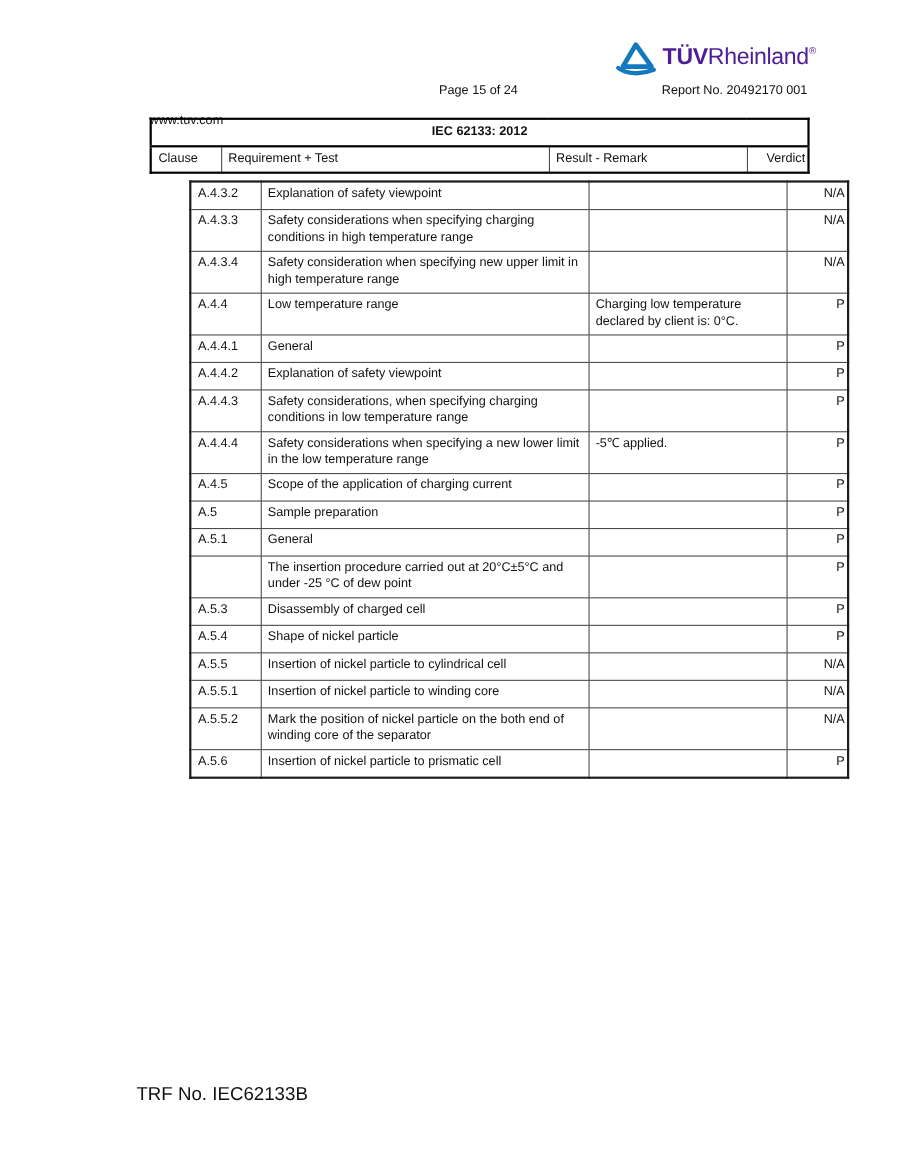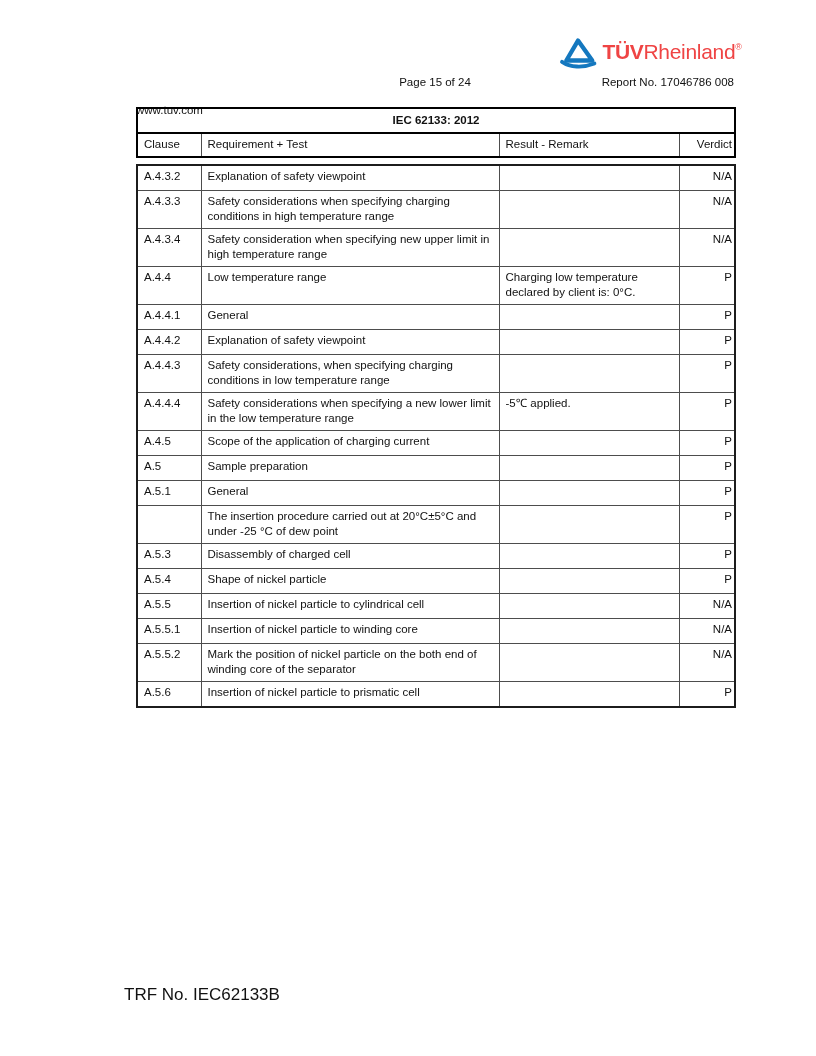--- a/index.html
+++ b/index.html
@@ -31,21 +31,21 @@
     align-items: center;
     gap: 5px;
   }
   .logo-mark {
     width: 38px;
     height: 36px;
     flex: 0 0 auto;
   }
   .logo-text {
     font-size: 21px;
-    color: #ef4444;
+    color: #4c1d95;
     letter-spacing: -0.3px;
     white-space: nowrap;
     line-height: 1;
     padding-bottom: 6px;
   }
   .logo-text .tuv { font-weight: bold; }
   .logo-text .reg {
     font-size: 9px;
     vertical-align: 9px;
     letter-spacing: 0;
@@ -72,21 +72,21 @@
     width: 598px;
   }
   table {
     border-collapse: collapse;
     table-layout: fixed;
     width: 598px;
     font-size: 11.5px;
     line-height: 15px;
   }
   table.head-table { border: 2px solid #000000; }
-  table.body-table { border: 2px solid #1c1c1c; margin-top: 6px; }
+  table.body-table { border: 2px solid #1c1c1c; margin-top: 6px; margin-left: 36px; }
 
   col.c-clause  { width: 64px; }
   col.c-req     { width: 298px; }
   col.c-result  { width: 180px; }
   col.c-verdict { width: 56px; }
 
   th, td {
     border: 1px solid #4d4d4d;
     padding: 3px 5px 4px 6px;
     vertical-align: top;
@@ -122,21 +122,21 @@
     <svg class="logo-mark" viewBox="0 0 44 40" aria-hidden="true">
       <path d="M22 4.5 L38.5 27.5 L8.5 27.5 Z" fill="none" stroke="#1478bf" stroke-width="5" stroke-linejoin="round"></path>
       <path d="M3.5 29 C 13 35.5, 27 36.5, 41 31" fill="none" stroke="#1478bf" stroke-width="4.5" stroke-linecap="round"></path>
     </svg>
     <span class="logo-text"><span class="tuv">TÜV</span><span class="rhl">Rheinland</span><span class="reg">®</span></span>
   </div>
 
   <div class="header-line">
     <span class="website">www.tuv.com</span>
     <span class="pageno">Page 15 of 24</span>
-    <span class="report">Report No. 17046786 008</span>
+    <span class="report">Report No. 20492170 001</span>
   </div>
 
   <div class="table-wrap">
 
     <table class="head-table">
       <colgroup>
         <col class="c-clause">
           <col class="c-req">
           <col class="c-result">
           <col class="c-verdict">

